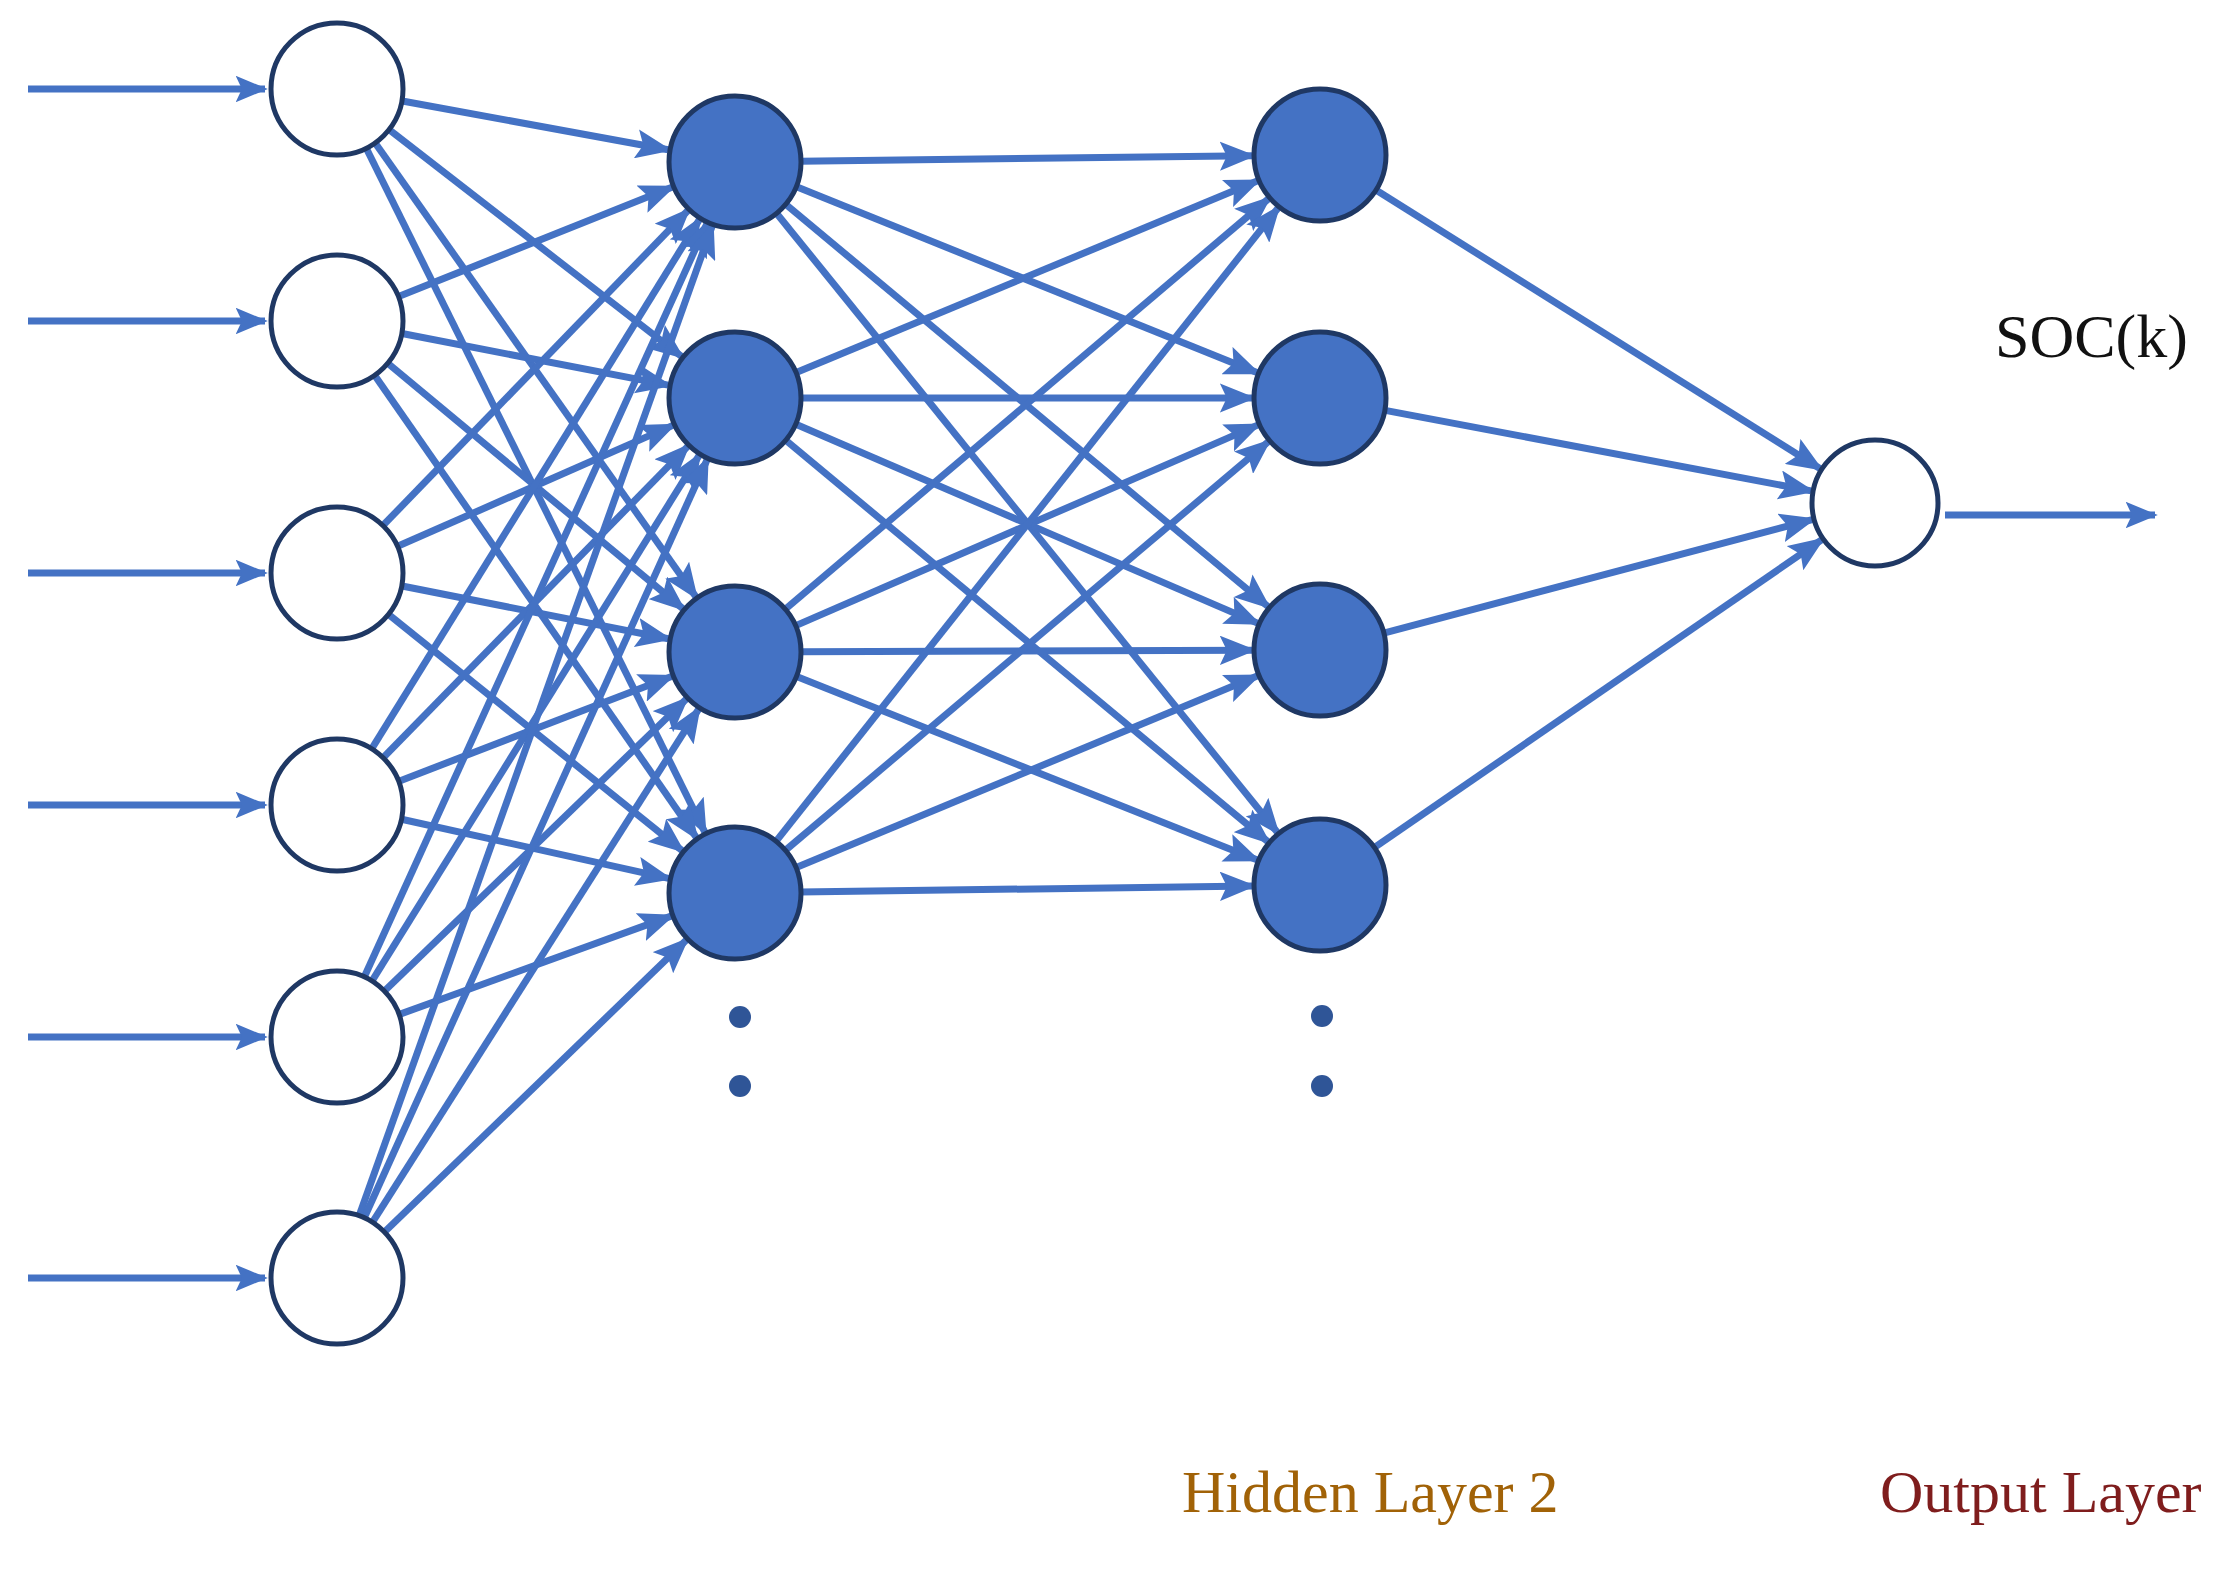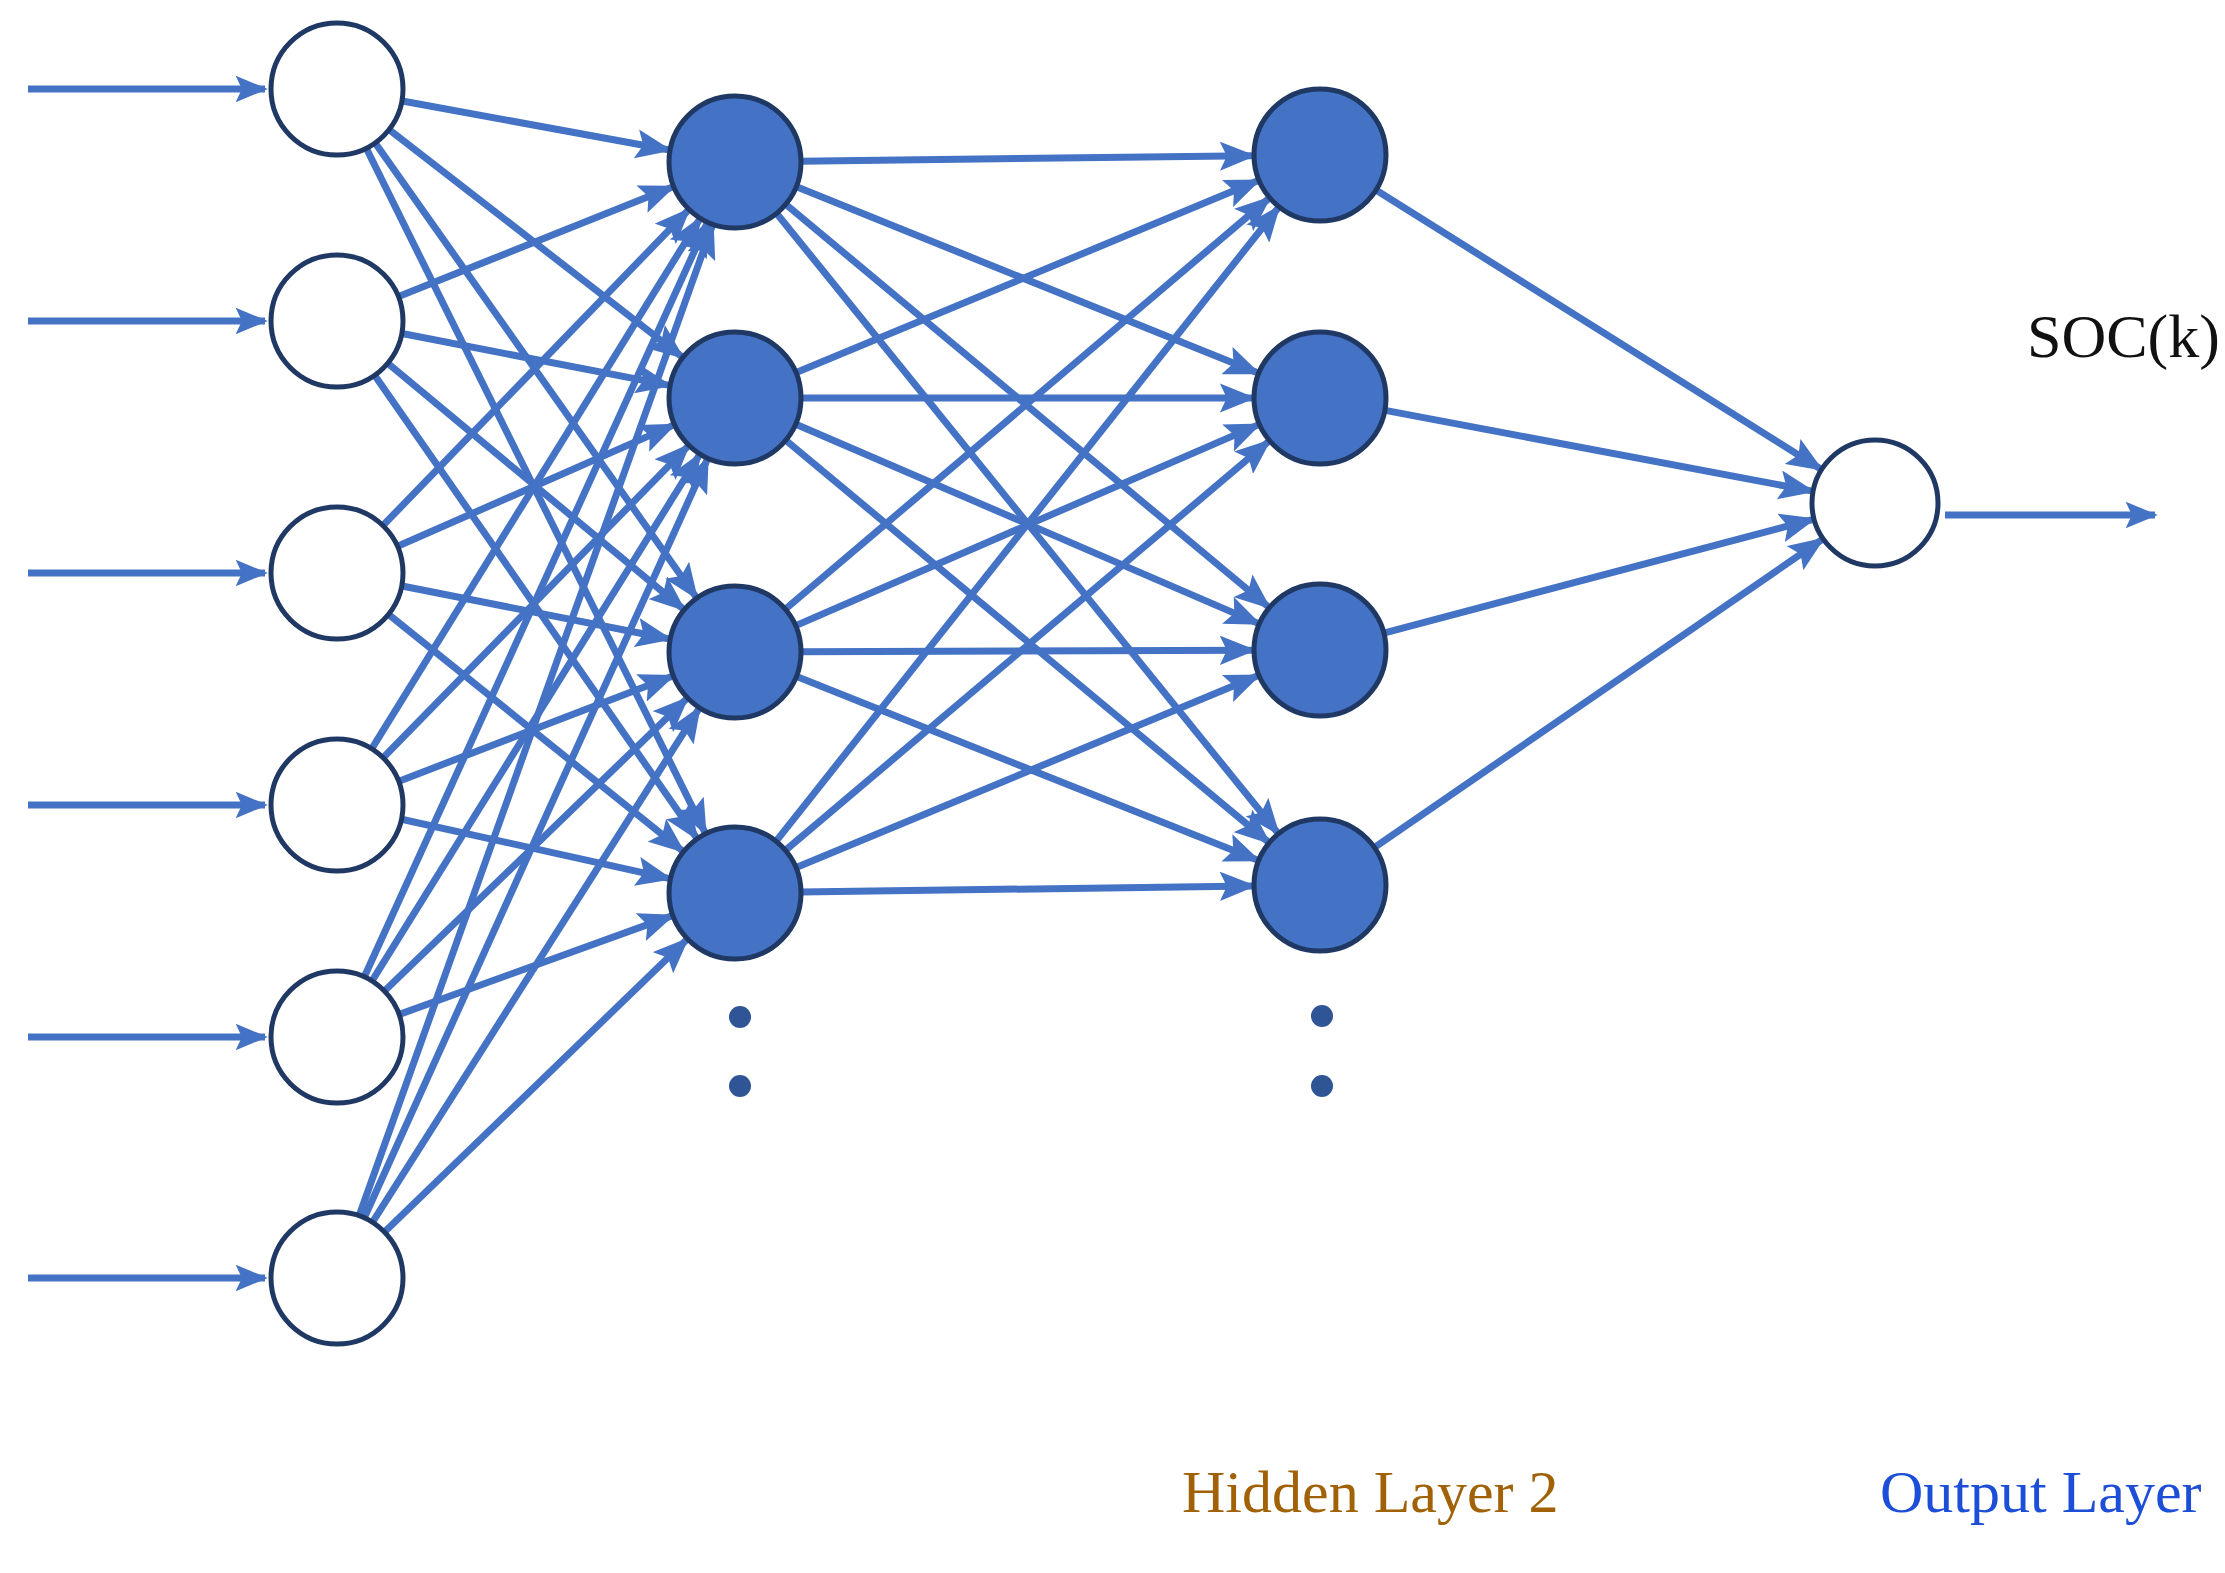--- a/index.html
+++ b/index.html
@@ -140,18 +140,18 @@
         <circle cx="1875" cy="503" r="63" fill="#ffffff" stroke="#1F3864" stroke-width="5"></circle>
       </g>
     <g id="dots-layer">
         <circle cx="740" cy="1017" r="11" fill="#2F5597"></circle>
         <circle cx="740" cy="1086" r="11" fill="#2F5597"></circle>
         <circle cx="1322" cy="1016" r="11" fill="#2F5597"></circle>
         <circle cx="1322" cy="1086" r="11" fill="#2F5597"></circle>
       </g>
   </svg>
 
-  <div class="output-text" style="left: 1995px; top: 305px; color: rgb(17, 17, 17); margin-left: 32px;">SOC(k)</div>
+  <div class="output-text" style="left: 1995px; top: 305px; color: rgb(17, 17, 17);">SOC(k)</div>
 
   <div class="layer-label" style="left: 1182px; top: 1462px; color: #a16207; text-align: center;">Hidden Layer 2</div>
-  <div class="layer-label" style="left: 1880px; top: 1462px; color: #1d4ed8;">Output Layer</div>
+  <div class="layer-label" style="left: 1880px; top: 1462px; color: #7f1d1d;">Output Layer</div>
 
 </div>
 
 </body></html>

